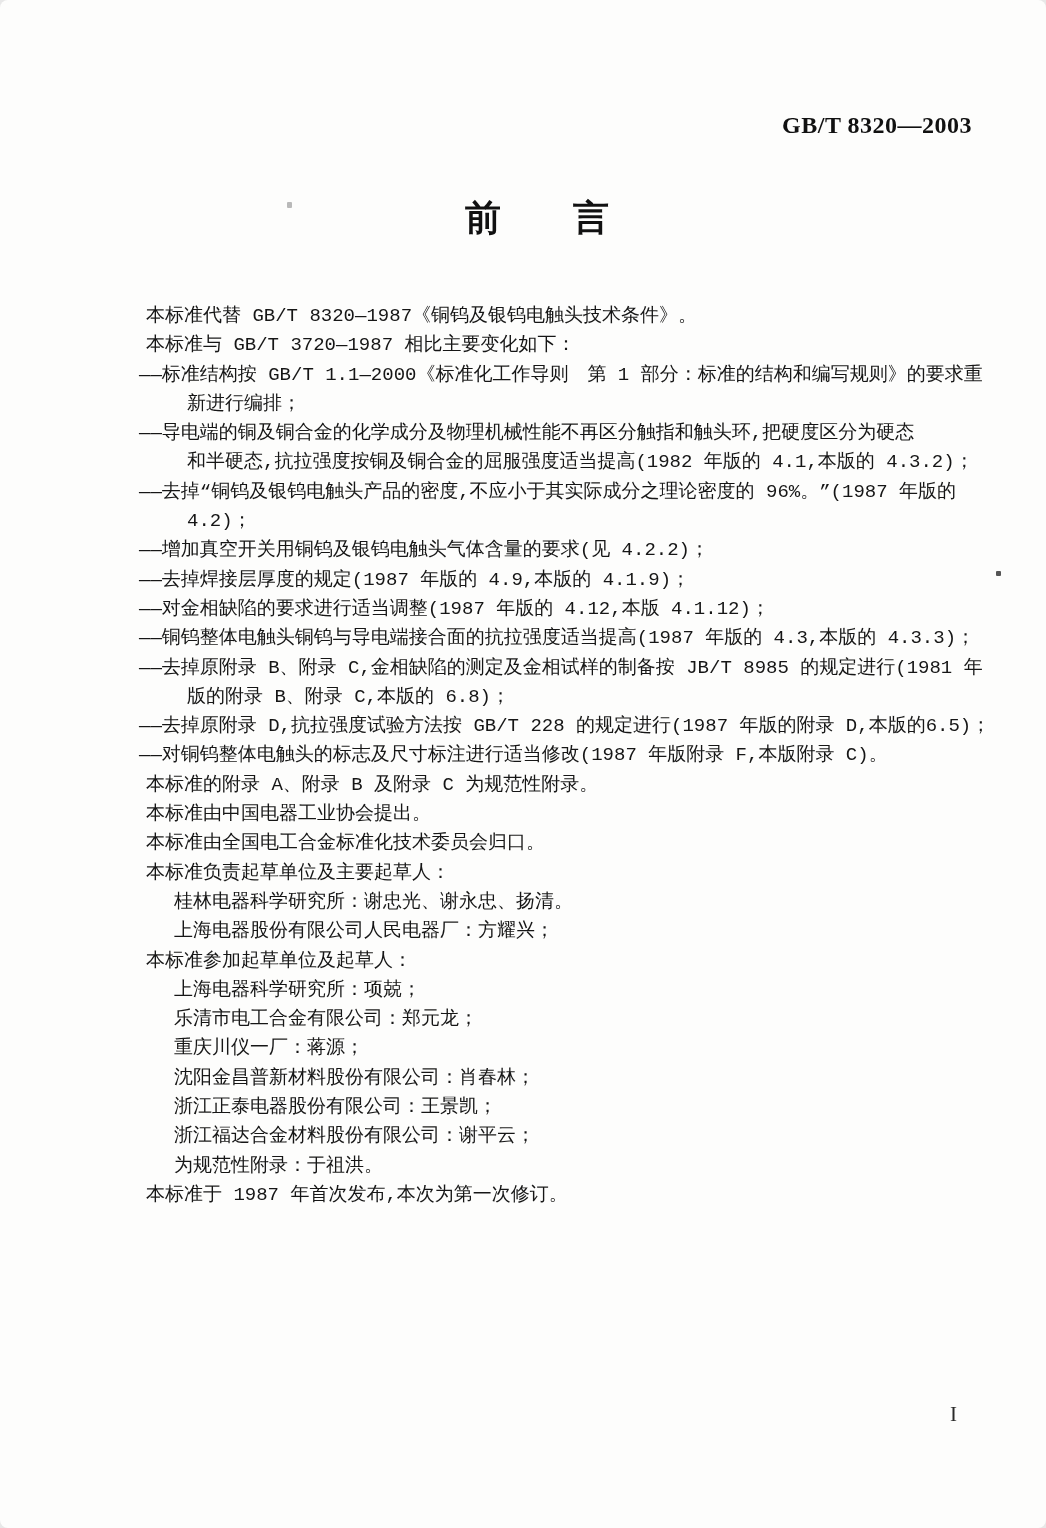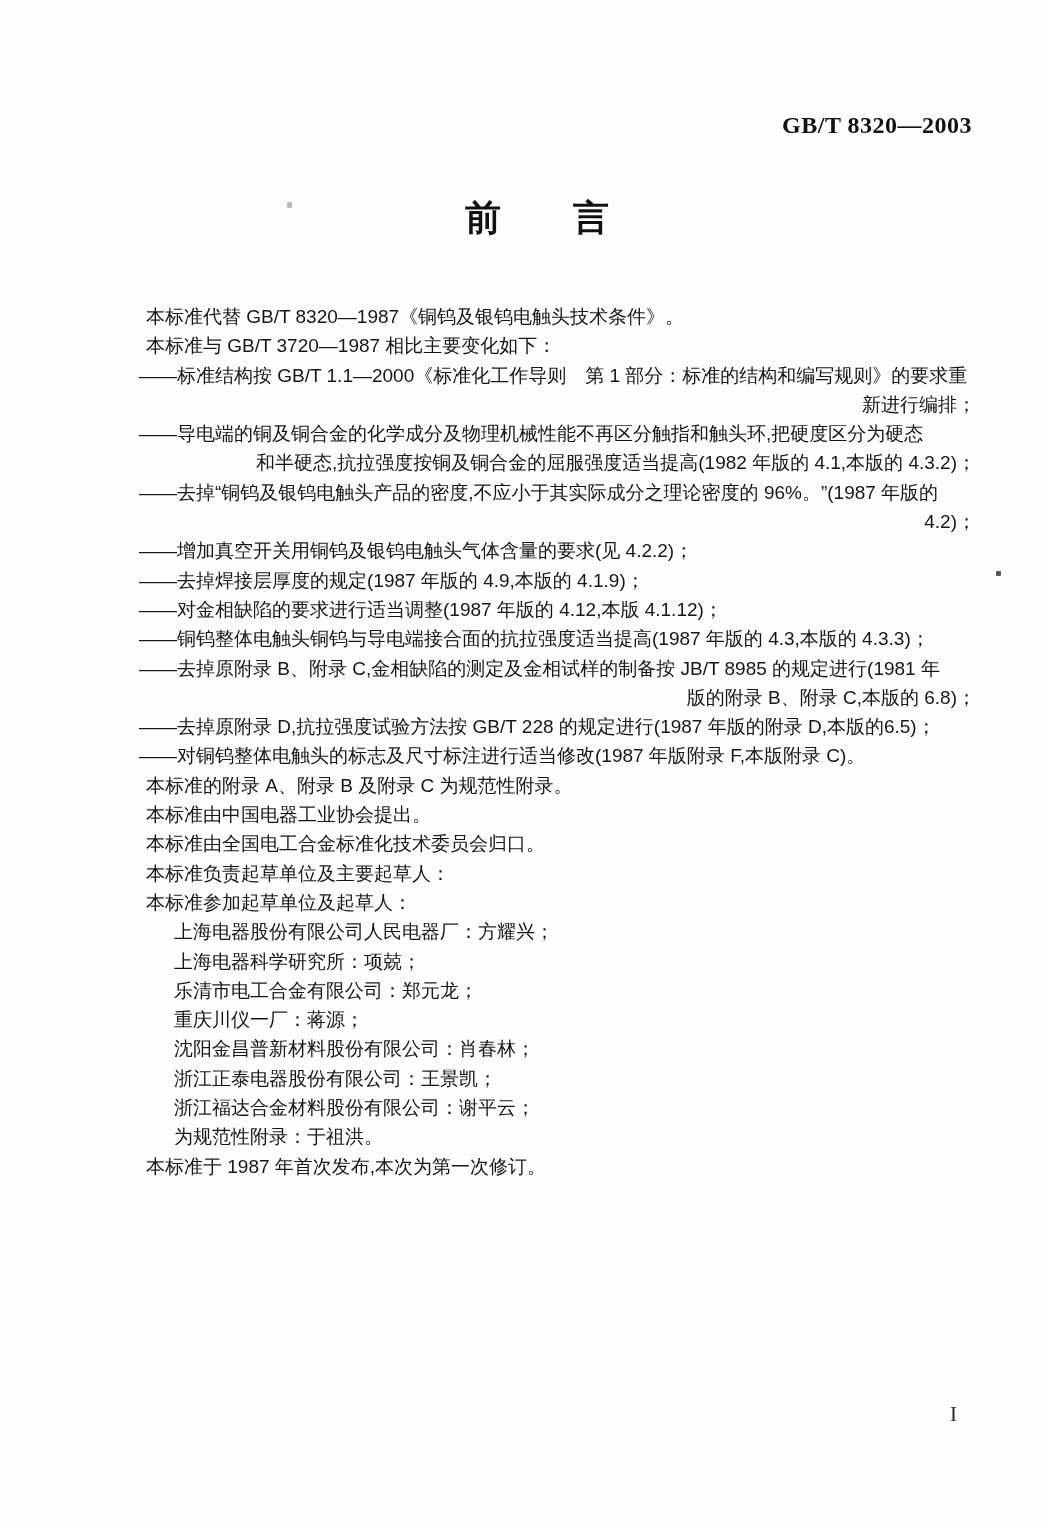--- a/index.html
+++ b/index.html
@@ -8,20 +8,21 @@
     background: #e8e8e8;
   }
   .page {
     position: relative;
     width: 1046px;
     height: 1528px;
     margin: 0 auto;
     background: #fdfdfc;
     overflow: hidden;
     color: #1c1c1c;
+    border-radius: 8px;
   }
   .doc-code {
     position: absolute;
     top: 112px;
     right: 74px;
     font-family: "Liberation Serif", "DejaVu Serif", serif;
     font-weight: bold;
     font-size: 24px;
     letter-spacing: 0.5px;
     color: #111;
@@ -35,30 +36,30 @@
     font-family: "Liberation Sans", "DejaVu Sans", sans-serif;
     font-weight: bold;
     font-size: 36px;
     color: #111;
   }
   .body-text {
     position: absolute;
     top: 302px;
     left: 146px;
     width: 830px;
-    font-family: Liberation Sans, sans-serif;
+    font-family: Liberation Mono, monospace;
     font-size: 19px;
     line-height: 29.3px;
     color: #161616;
   }
   .body-text .line {
     white-space: nowrap;
   }
   .body-text .line.dash { margin-left: -7px; }
-  .body-text .line.cont { padding-left: 41px; text-align: right; }
+  .body-text .line.cont { padding-left: 41px; }
   .body-text .line.name { padding-left: 28px; }
   .page-number {
     position: absolute;
     top: 1402px;
     left: 950px;
     font-family: "Liberation Serif", "DejaVu Serif", serif;
     font-size: 21px;
     color: #2a2a2a;
   }
   .speck {
@@ -99,22 +100,23 @@
       <div class="line dash">——对金相缺陷的要求进行适当调整(1987 年版的 4.12,本版 4.1.12)；</div>
       <div class="line dash">——铜钨整体电触头铜钨与导电端接合面的抗拉强度适当提高(1987 年版的 4.3,本版的 4.3.3)；</div>
       <div class="line dash">——去掉原附录 B、附录 C,金相缺陷的测定及金相试样的制备按 JB/T 8985 的规定进行(1981 年</div>
       <div class="line cont">版的附录 B、附录 C,本版的 6.8)；</div>
       <div class="line dash">——去掉原附录 D,抗拉强度试验方法按 GB/T 228 的规定进行(1987 年版的附录 D,本版的6.5)；</div>
       <div class="line dash">——对铜钨整体电触头的标志及尺寸标注进行适当修改(1987 年版附录 F,本版附录 C)。</div>
       <div class="line para">本标准的附录 A、附录 B 及附录 C 为规范性附录。</div>
       <div class="line para">本标准由中国电器工业协会提出。</div>
       <div class="line para">本标准由全国电工合金标准化技术委员会归口。</div>
       <div class="line para">本标准负责起草单位及主要起草人：</div>
+      <div class="line name">桂林电器科学研究所：谢忠光、谢永忠、扬清。</div>
+      <div class="line name">上海电器股份有限公司人民电器厂：方耀兴；</div>
       <div class="line para">本标准参加起草单位及起草人：</div>
-      <div class="line name">上海电器股份有限公司人民电器厂：方耀兴；</div>
       <div class="line name">上海电器科学研究所：项兢；</div>
       <div class="line name">乐清市电工合金有限公司：郑元龙；</div>
       <div class="line name">重庆川仪一厂：蒋源；</div>
       <div class="line name">沈阳金昌普新材料股份有限公司：肖春林；</div>
       <div class="line name">浙江正泰电器股份有限公司：王景凯；</div>
       <div class="line name">浙江福达合金材料股份有限公司：谢平云；</div>
       <div class="line name">为规范性附录：于祖洪。</div>
       <div class="line para">本标准于 1987 年首次发布,本次为第一次修订。</div>
     </div>
 

